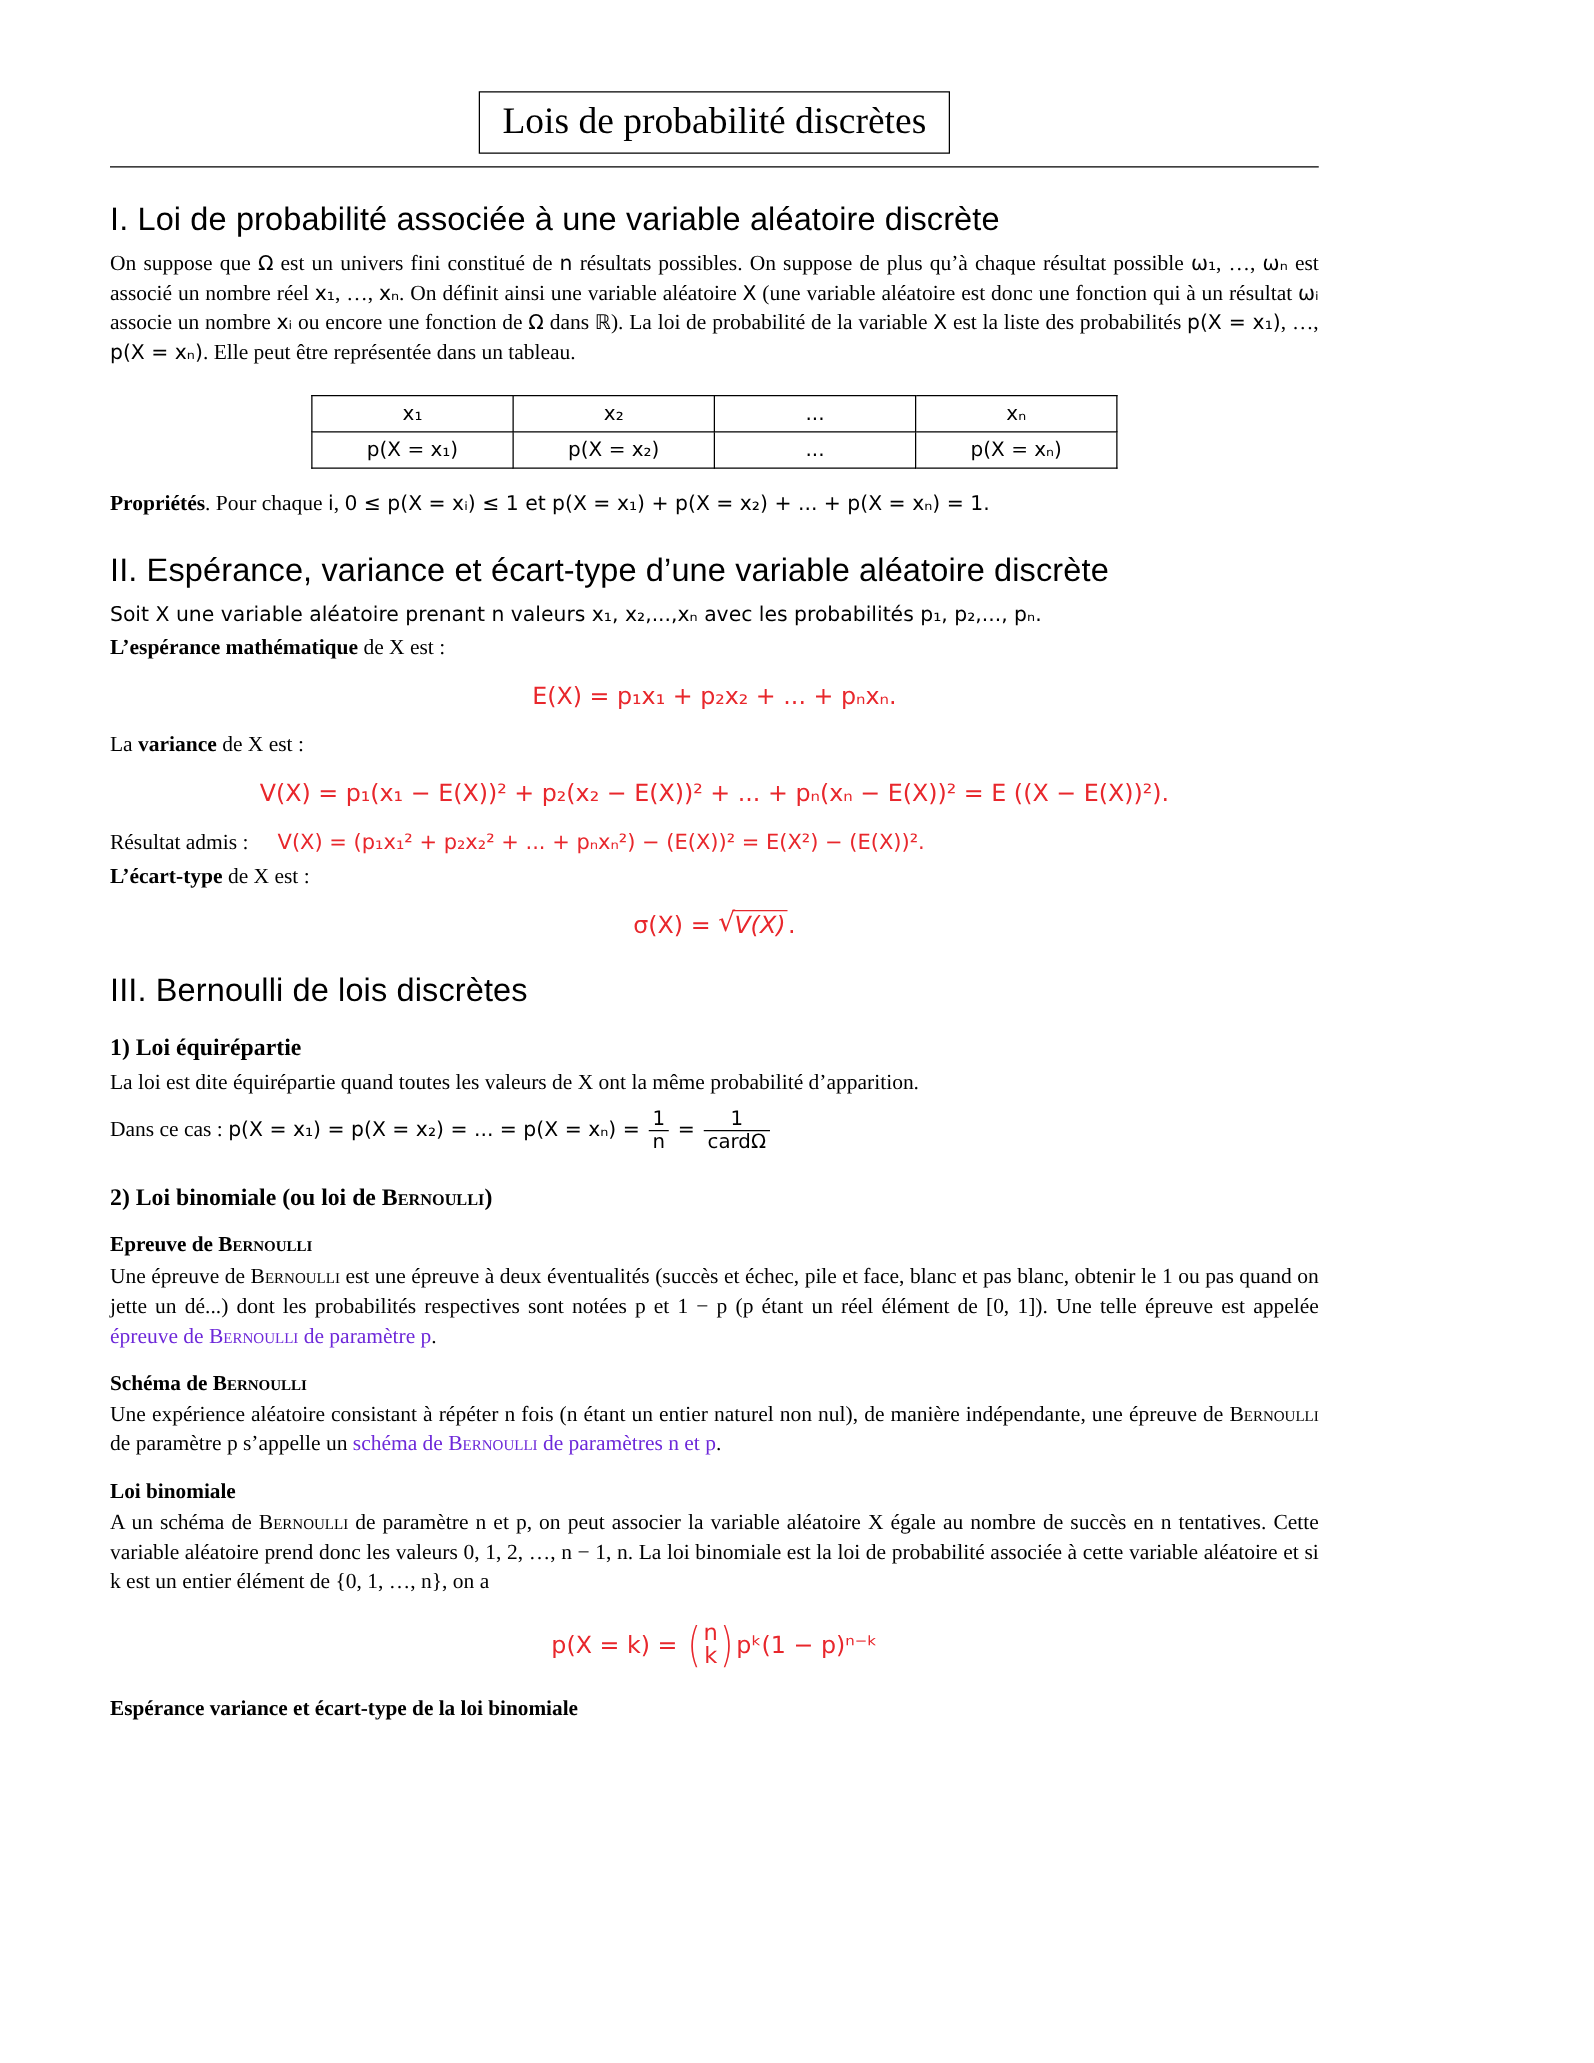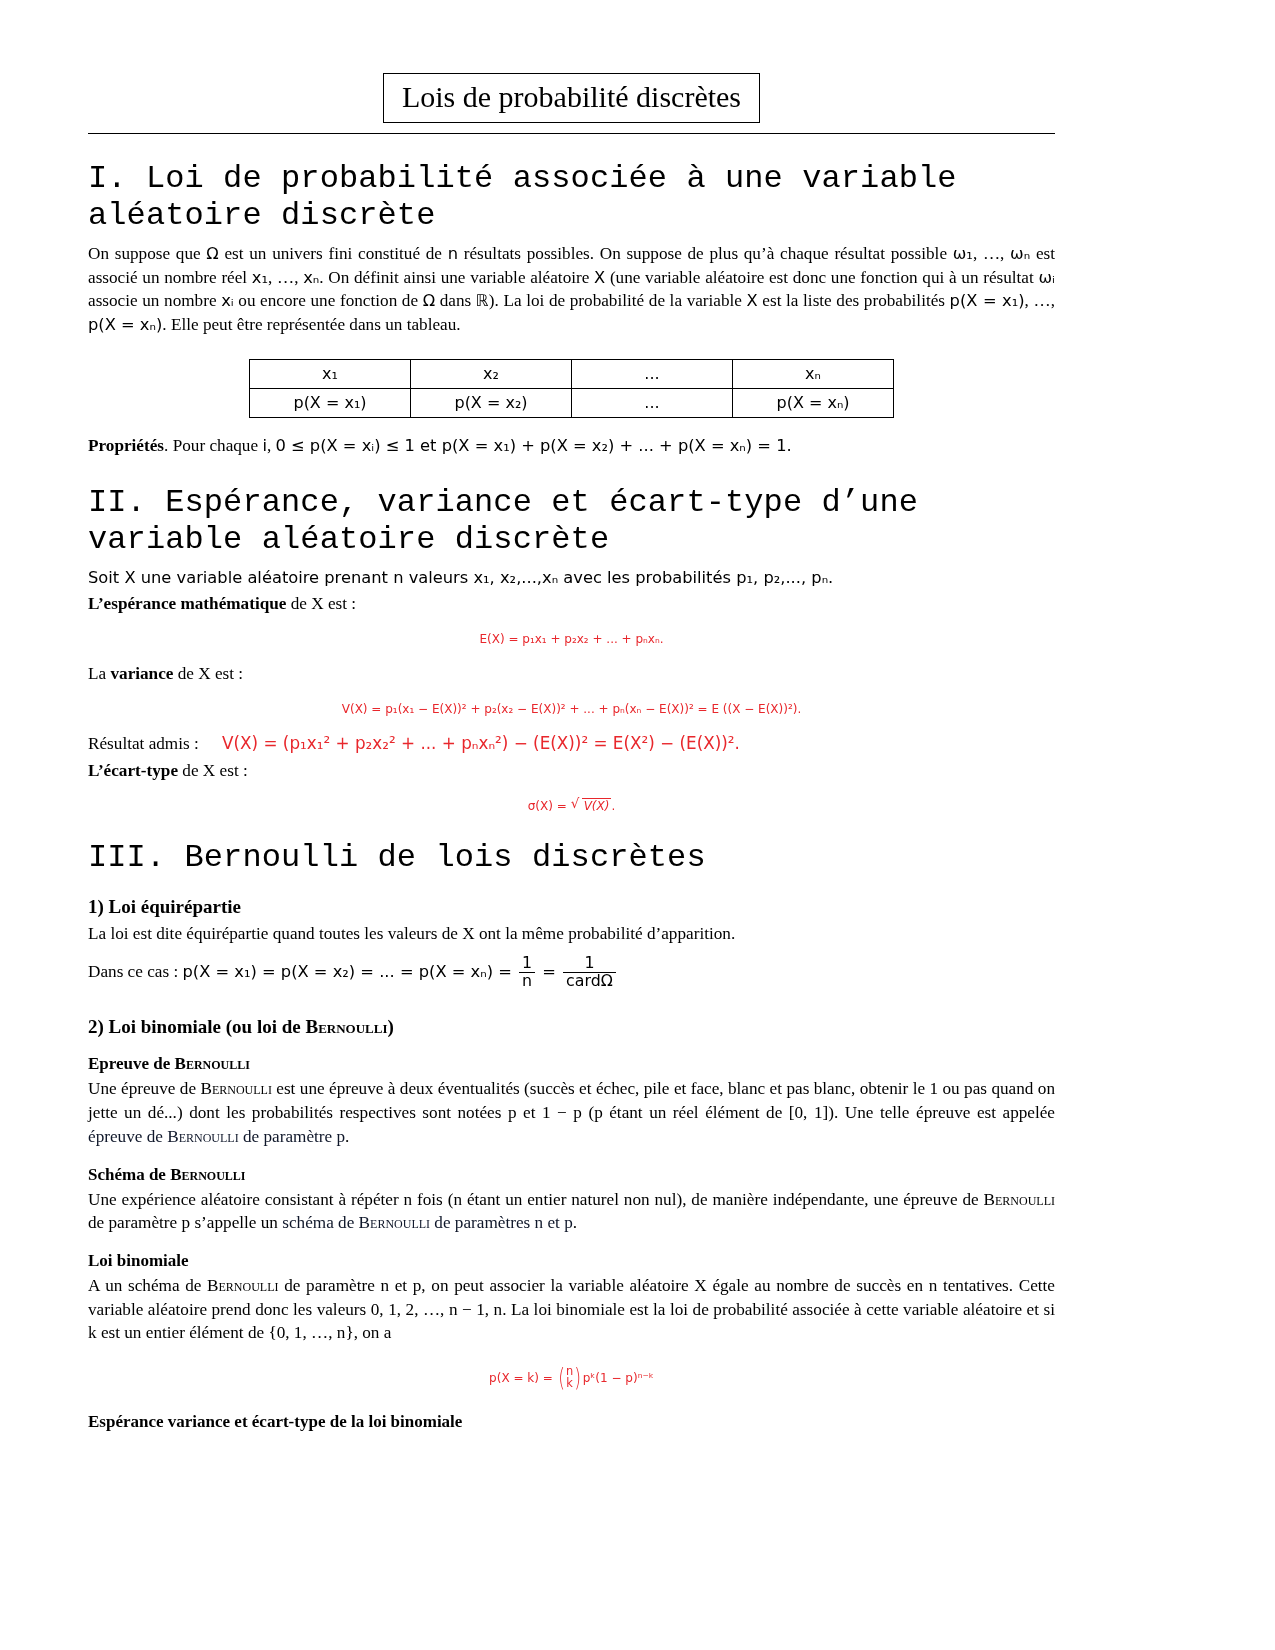--- a/index.html
+++ b/index.html
@@ -35,23 +35,23 @@
     font-family: "Liberation Serif", serif;
   }
   .title-rule {
     border: none;
     border-top: 1px solid #000;
     margin: 10px 0 26px 0;
   }
 
   
   h2.section {
-    font-size: 32px;
+    font-size: 26px;
     font-weight: normal;
-    font-family: Liberation Mono, monospace;
+    font-family: Liberation Sans, sans-serif;
     margin: 26px 0 8px 0;
     letter-spacing: 0.1px;
   }
   h3.subsection {
     font-size: 19px;
     font-weight: bold;
     margin: 20px 0 4px 0;
   }
   h4.subsub {
     font-size: 17px;
@@ -67,34 +67,34 @@
     font-size: 17.2px;
     line-height: 1.38;
     text-align: justify;
     margin: 3px 0 3px 0;
   }
   .math {
     font-family: "DejaVu Sans", sans-serif;
     font-size: 16.3px;
   }
   .red {
-    color: #0f172a;
+    color: #6d28d9;
   }
   .redmath {
     color: #e8272c;
     font-family: "DejaVu Sans", sans-serif;
     font-size: 16.8px;
     margin-left: 19px;
   }
   .display {
     text-align: center;
     margin: 16px 0 16px 0;
     font-family: "DejaVu Sans", sans-serif;
     color: #e8272c;
-    font-size: 12px;
+    font-size: 19px;
   }
   b, strong { font-weight: bold; }
 
   
   .tbl-wrap {
     display: flex;
     justify-content: center;
     margin: 22px 0 16px 0;
   }
   table.probtable {

